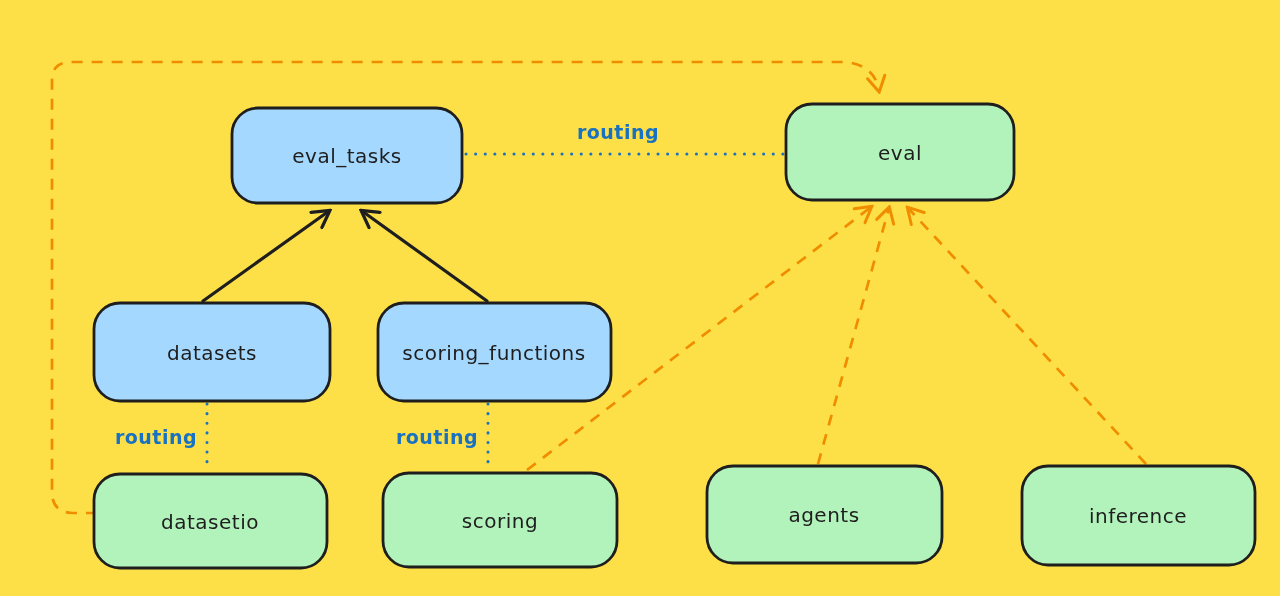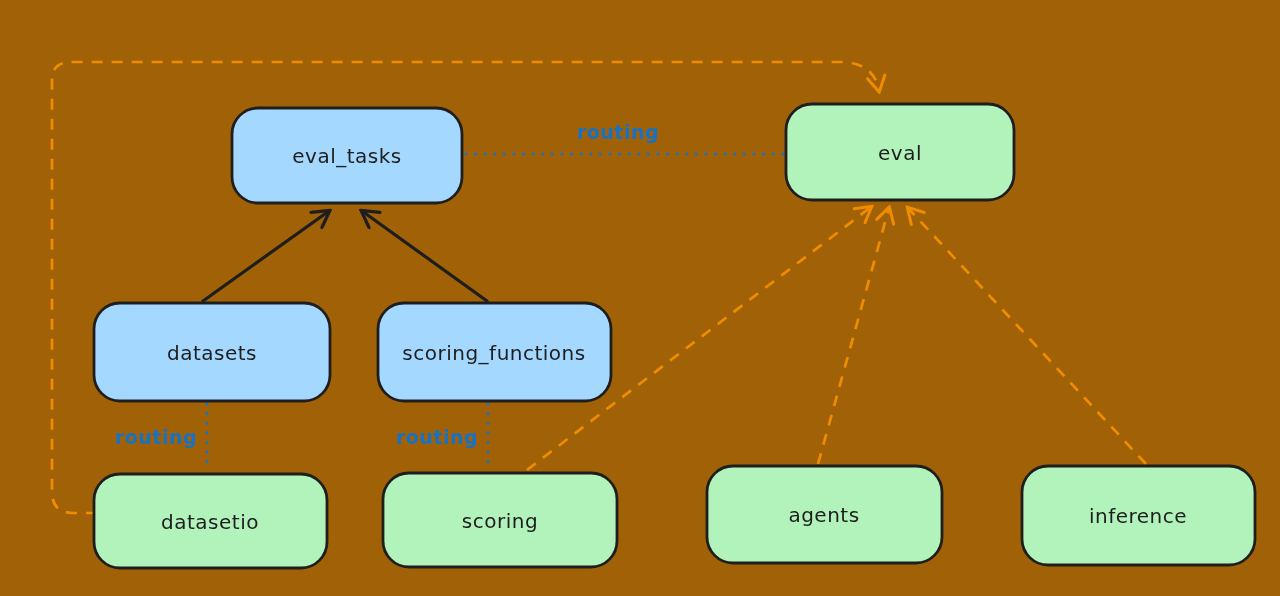--- a/index.html
+++ b/index.html
@@ -8,21 +8,21 @@
     background: #ffffff;
     width: 1280px;
     height: 596px;
     overflow: hidden;
     font-family: "DejaVu Sans", sans-serif;
   }
   .canvas-wrap {
     position: relative;
     width: 1280px;
     height: 596px;
-    background: #a16207;
+    background: #fde047;
   }
   svg { display: block; }
 
   .node-rect {
     stroke: #1e1e1e;
     stroke-width: 2.8;
   }
   .fill-blue  { fill: #a5d8ff; }
   .fill-green { fill: #b2f2bb; }
 

